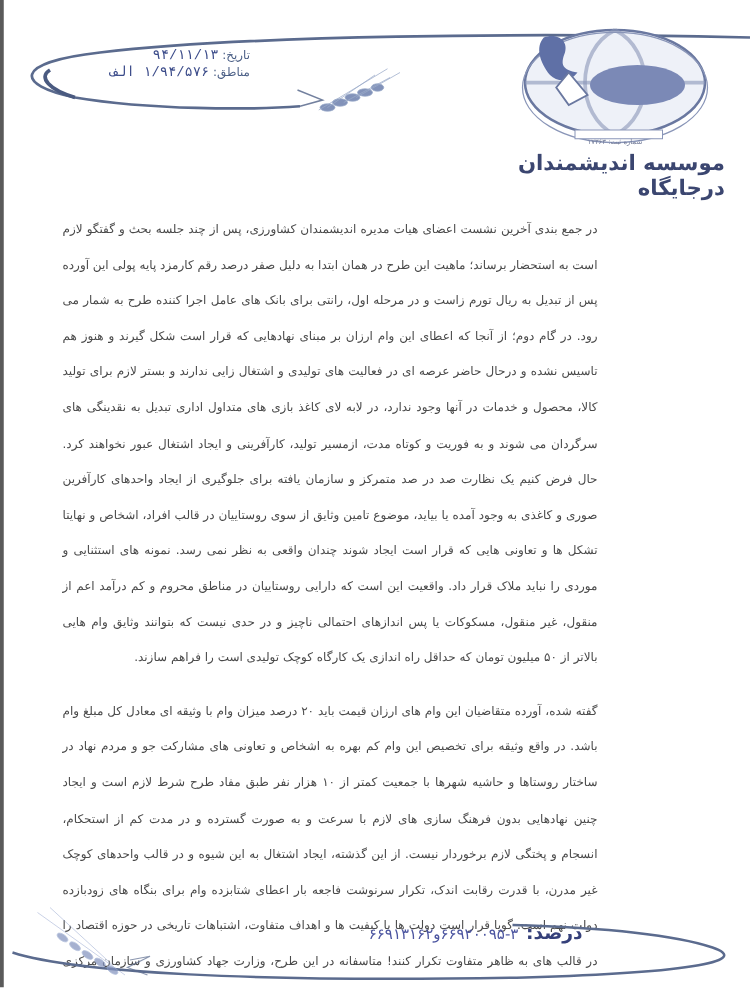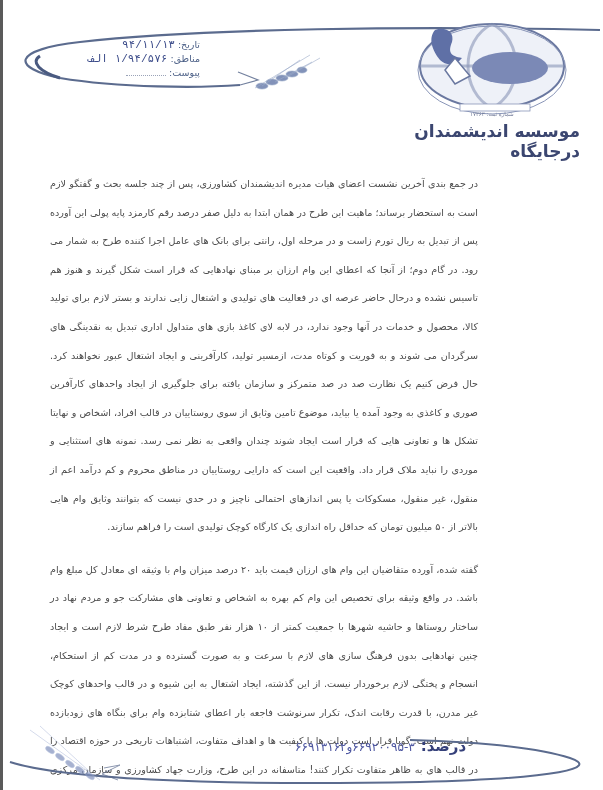--- a/index.html
+++ b/index.html
@@ -61,24 +61,20 @@
 
 <div class="meta">
   <div class="meta-row">
     <span class="meta-label">تاریخ:</span>
     <span class="meta-val">۹۴/۱۱/۱۳</span>
   </div>
   <div class="meta-row">
     <span class="meta-label">مناطق:</span>
     <span class="meta-val">۱/۹۴/۵۷۶ الف</span>
   </div>
-  <div class="meta-row">
-    <span class="meta-label">پیوست:</span>
-    <span class="meta-dots"></span>
-  </div>
 </div>
 
 <div class="reg-label">شماره ثبت: ۱۷۳۶۳</div>
 <div class="org-name">موسسه اندیشمندان درجایگاه</div>
 
 <div class="body-text">
   <p>در جمع بندی آخرین نشست اعضای هیات مدیره اندیشمندان کشاورزی، پس از چند جلسه بحث و گفتگو لازم است به استحضار برساند؛ ماهیت این طرح در همان ابتدا به دلیل صفر درصد رقم کارمزد پایه پولی این آورده پس از تبدیل به ریال تورم زاست و در مرحله اول، رانتی برای بانک های عامل اجرا کننده طرح به شمار می رود. در گام دوم؛ از آنجا که اعطای این وام ارزان بر مبنای نهادهایی که قرار است شکل گیرند و هنوز هم تاسیس نشده و درحال حاضر عرصه ای در فعالیت های تولیدی و اشتغال زایی ندارند و بستر لازم برای تولید کالا، محصول و خدمات در آنها وجود ندارد، در لابه لای کاغذ بازی های متداول اداری تبدیل به نقدینگی های سرگردان می شوند و به فوریت و کوتاه مدت، ازمسیر تولید، کارآفرینی و ایجاد اشتغال عبور نخواهند کرد. حال فرض کنیم یک نظارت صد در صد متمرکز و سازمان یافته برای جلوگیری از ایجاد واحدهای کارآفرین صوری و کاغذی به وجود آمده یا بیاید، موضوع تامین وثایق از سوی روستاییان در قالب افراد، اشخاص و نهایتا تشکل ها و تعاونی هایی که قرار است ایجاد شوند چندان واقعی به نظر نمی رسد. نمونه های استثنایی و موردی را نباید ملاک قرار داد. واقعیت این است که دارایی روستاییان در مناطق محروم و کم درآمد اعم از منقول، غیر منقول، مسکوکات یا پس اندازهای احتمالی ناچیز و در حدی نیست که بتوانند وثایق وام هایی بالاتر از ۵۰ میلیون تومان که حداقل راه اندازی یک کارگاه کوچک تولیدی است را فراهم سازند.</p>
   <p>گفته شده، آورده متقاضیان این وام های ارزان قیمت باید ۲۰ درصد میزان وام با وثیقه ای معادل کل مبلغ وام باشد. در واقع وثیقه برای تخصیص این وام کم بهره به اشخاص و تعاونی های مشارکت جو و مردم نهاد در ساختار روستاها و حاشیه شهرها با جمعیت کمتر از ۱۰ هزار نفر طبق مفاد طرح شرط لازم است و ایجاد چنین نهادهایی بدون فرهنگ سازی های لازم با سرعت و به صورت گسترده و در مدت کم از استحکام، انسجام و پختگی لازم برخوردار نیست. از این گذشته، ایجاد اشتغال به این شیوه و در قالب واحدهای کوچک غیر مدرن، با قدرت رقابت اندک، تکرار سرنوشت فاجعه بار اعطای شتابزده وام برای بنگاه های زودبازده دولت نهم است. گویا قرار است دولت ها با کیفیت ها و اهداف متفاوت، اشتباهات تاریخی در حوزه اقتصاد را در قالب های به ظاهر متفاوت تکرار کنند! متاسفانه در این طرح، وزارت جهاد کشاورزی و سازمان مرکزی تعاون روستایی تابعه آن نیز که خود منفعل هستند، به شمار نیامده و درجایگاه یک متقاضی و نه مجری قرار داده شده اند و این مبلغ (۱۲ هزار میلیارد تومان) در حالی هزینه می شود که در کشور ۶ هزار تعاونی روستایی با گستردگی و در برگیری سراسری و سابقه ای ۵۰ ساله وجود دارند که به صورت نهادهای قانونی هنوز ادامه حیات می دهند و در نهایت،</p>
 </div>
 

